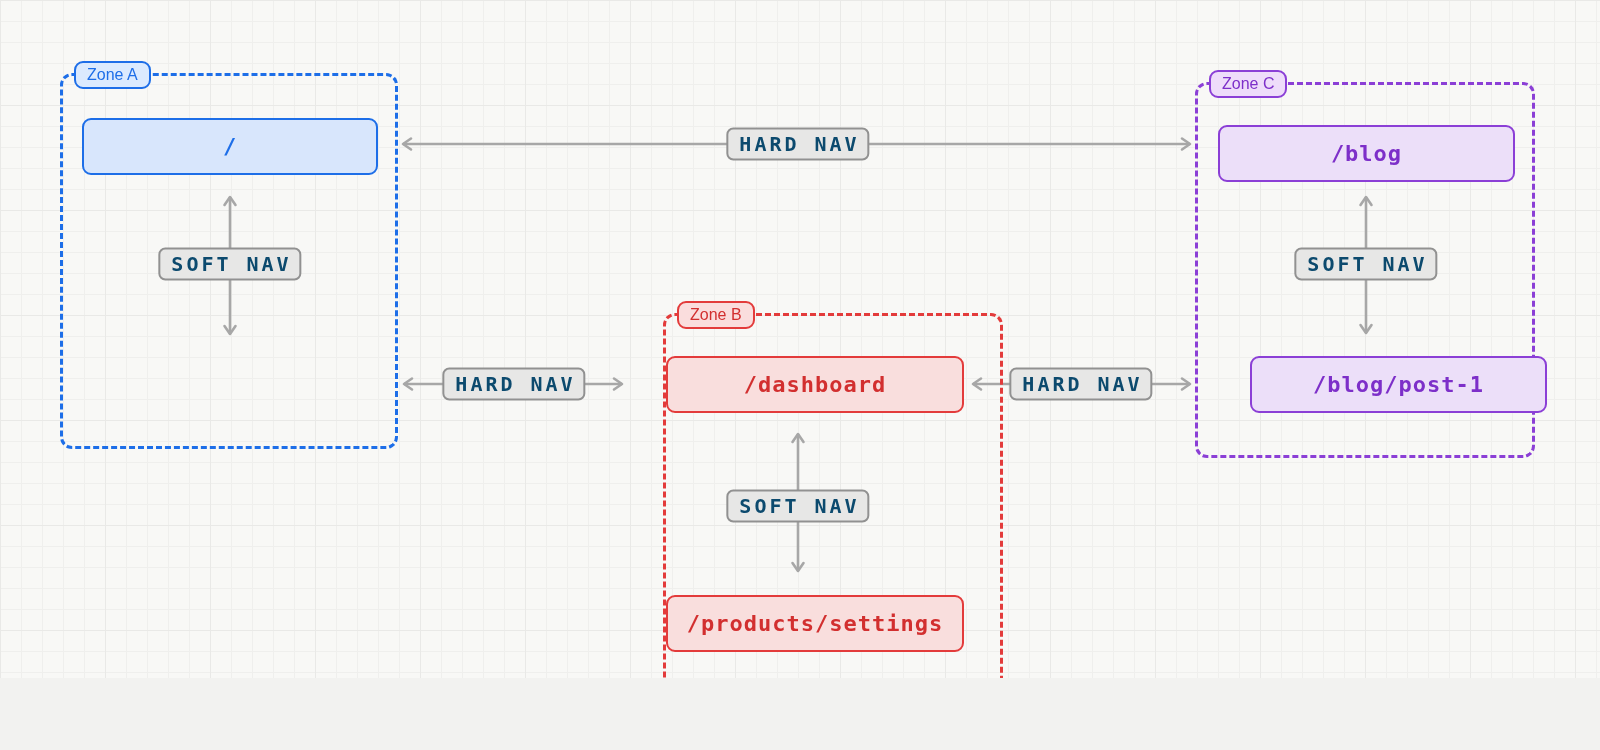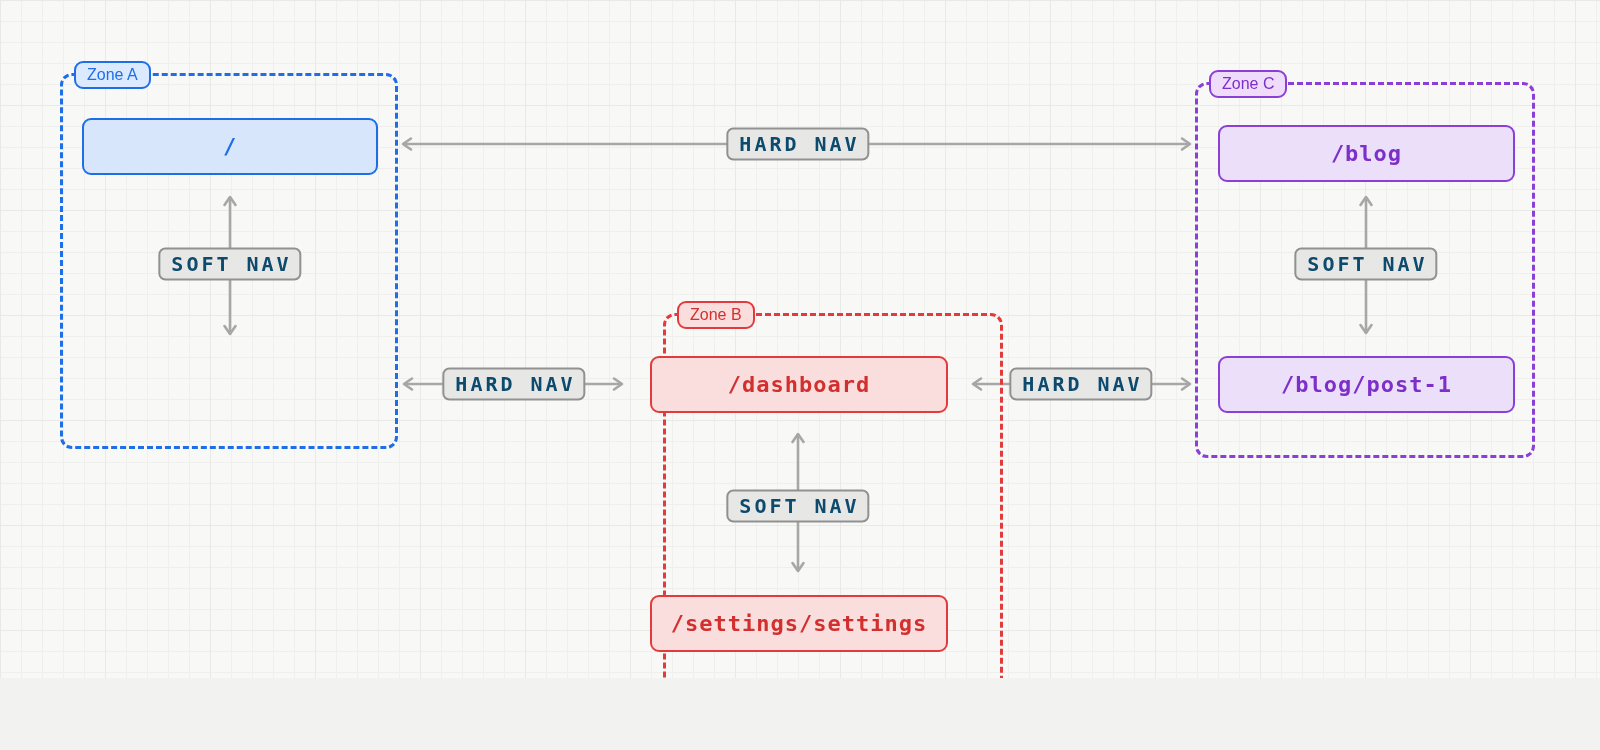--- a/index.html
+++ b/index.html
@@ -49,21 +49,21 @@
     font-size:20px;font-weight:700;letter-spacing:3px;
     padding:2px 8px 3px 11px;
     white-space:nowrap;
   }
   
   .blue.zone{border-color:#1d6ee8;}
   .blue .zone-label{background:#dbeafe;border-color:#1d6ee8;color:#1d6ee8;}
   .node.blue{background:#d8e6fc;border-color:#1d6ee8;color:#1d6ee8;}
   .red.zone{border-color:#e33b3b;}
   .red .zone-label{background:#fadddd;border-color:#e33b3b;color:#d22f2f;}
-  .node.red{background:#f9dedd;border-color:#e33b3b;color:#d22f2f;}
+  .node.red{background:#f9dedd;border-color:#e33b3b;color:#d22f2f;margin-left:16px;}
   .purple.zone{border-color:#8b3fd6;margin-top:8px;}
   .purple .zone-label{background:#eedcfa;border-color:#8b3fd6;color:#7d2fc9;}
   .node.purple{background:#ecdff9;border-color:#8b3fd6;color:#7d2fc9;}
 </style>
 </head>
 <body>
 
 <div class="canvas">
 
   <svg class="edges" width="1600" height="750">
@@ -87,23 +87,23 @@
   <div class="zone red" style="left:663px;top:313px;width:340px;height:376px;">
     <div class="zone-label">Zone B</div>
   </div>
 
   <div class="zone purple" style="left:1195px;top:74px;width:340px;height:376px;">
     <div class="zone-label">Zone C</div>
   </div>
 
   <div class="node blue" style="left:82px;top:118px;width:296px;">/</div>
   <div class="node red" style="left:650px;top:356px;width:298px;">/dashboard</div>
-  <div class="node red" style="left:650px;top:595px;width:298px;">/settings/settings</div>
+  <div class="node red" style="left:650px;top:595px;width:298px;">/products/settings</div>
   <div class="node purple" style="left:1218px;top:125px;width:297px;">/blog</div>
-  <div class="node purple" style="left:1218px;top:356px;width:297px;">/blog/post-1</div>
+  <div class="node purple" style="left:1250px;top:356px;width:297px;">/blog/post-1</div>
 
   <div class="edge-label" style="left:798px;top:144px;">HARD NAV</div>
   <div class="edge-label" style="left:514px;top:384px;">HARD NAV</div>
   <div class="edge-label" style="left:1081px;top:384px;">HARD NAV</div>
   <div class="edge-label" style="left:230px;top:264px;">SOFT NAV</div>
   <div class="edge-label" style="left:798px;top:506px;">SOFT NAV</div>
   <div class="edge-label" style="left:1366px;top:264px;">SOFT NAV</div>
 
 </div>
 

